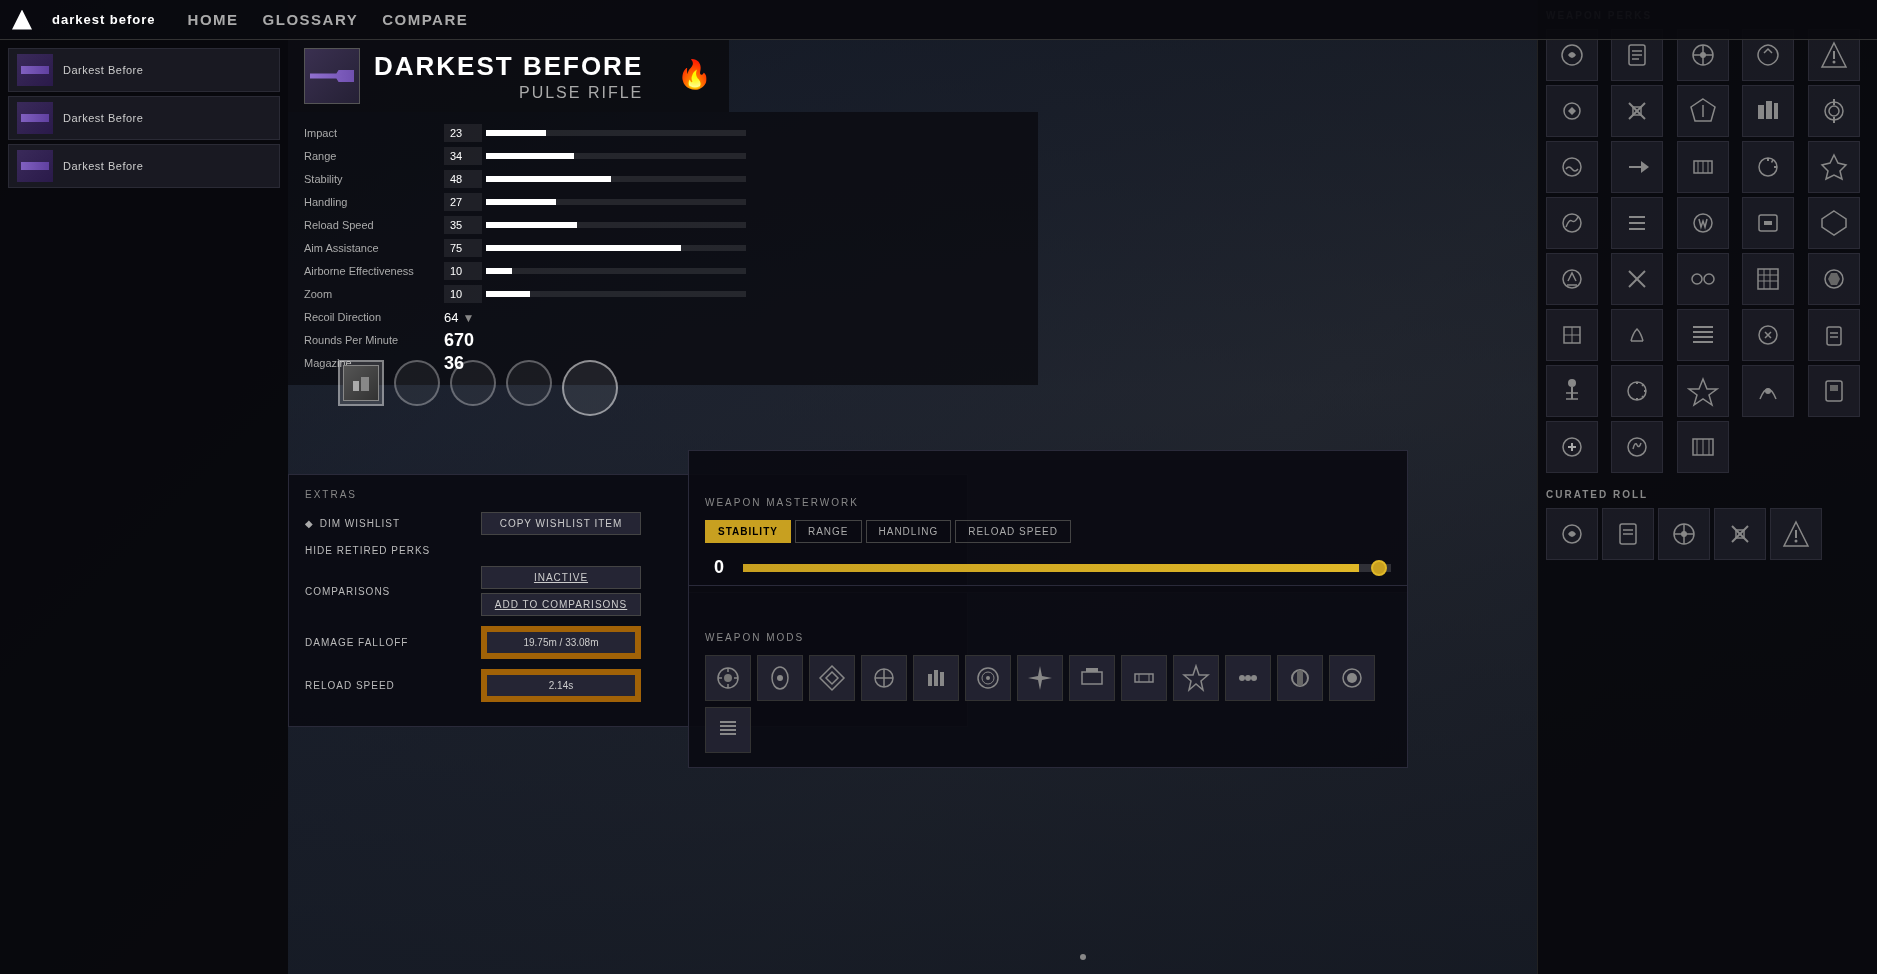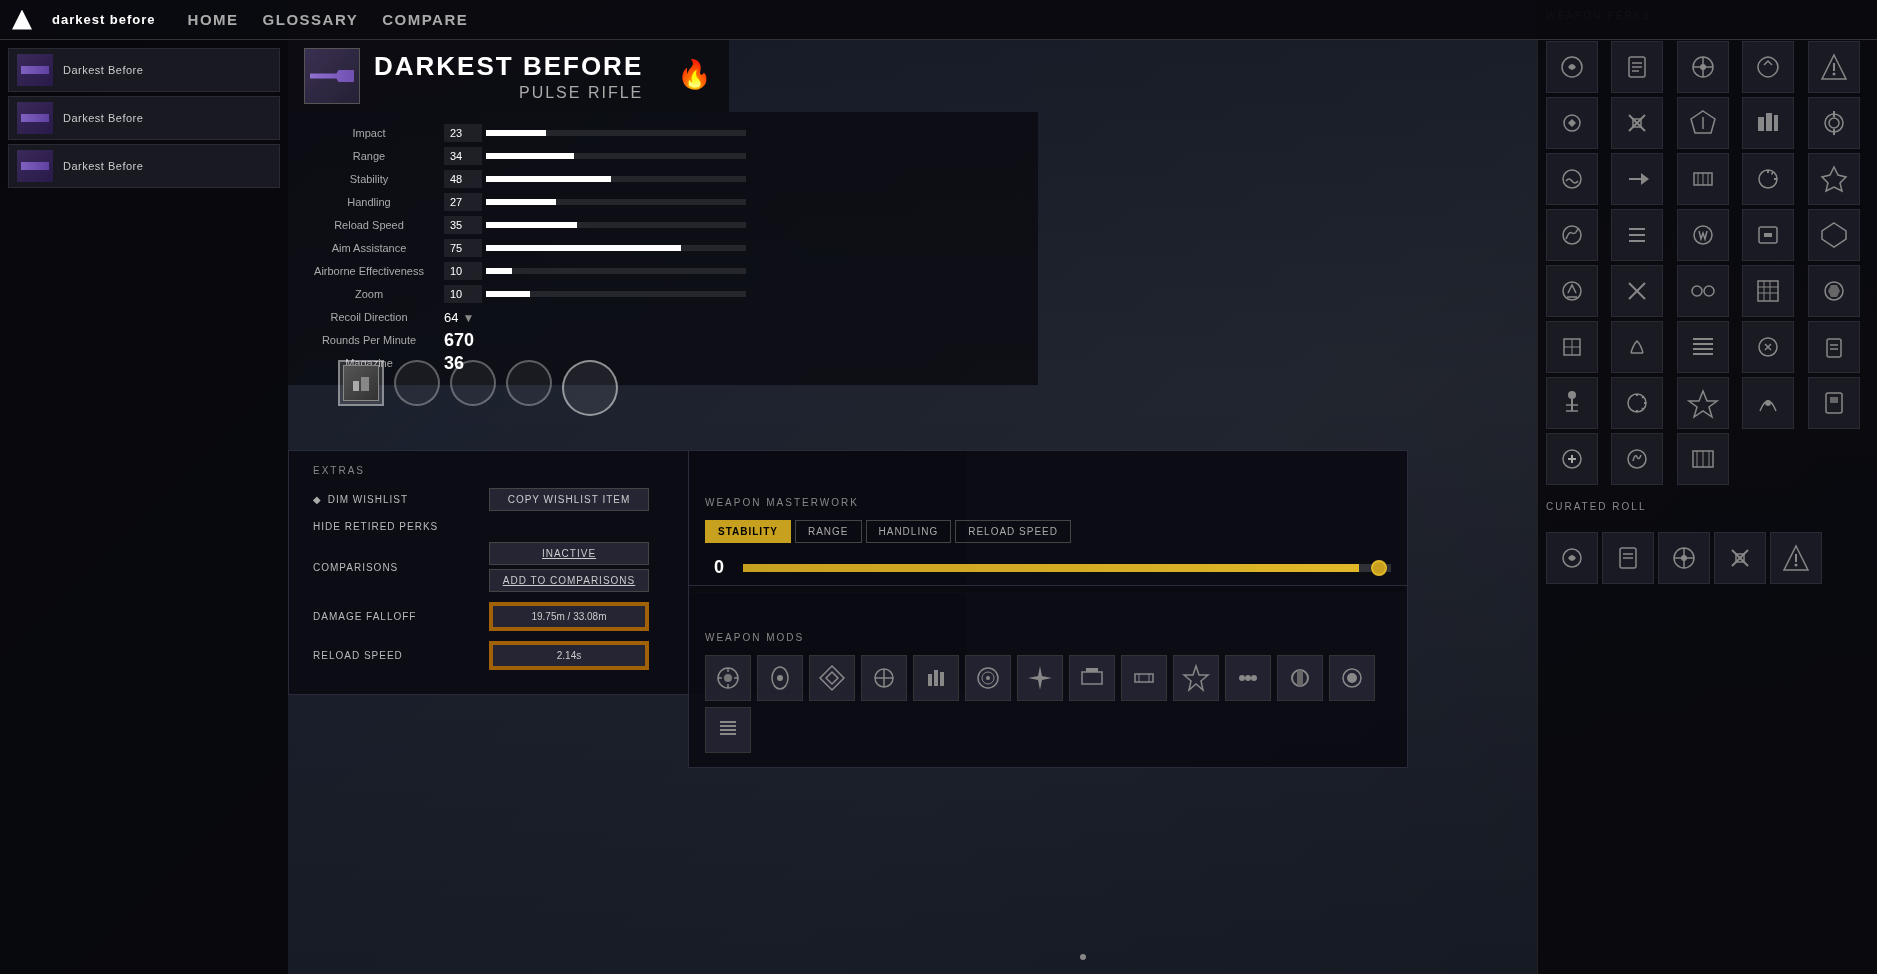--- a/index.html
+++ b/index.html
@@ -195,21 +195,21 @@
 
     .stat-row {
       display: flex;
       align-items: center;
       height: 22px;
       margin-bottom: 1px;
     }
 
     .stat-label {
       width: 140px;
-      text-align: center;
+      text-align: left;
       color: #aaa;
       font-size: 11px;
       padding-right: 10px;
       flex-shrink: 0;
     }
 
     .stat-value-box {
       background: rgba(255,255,255,0.08);
       border: none;
       color: #fff;
@@ -272,25 +272,25 @@
 
     .perk-slot-inner {
       width: 28px; height: 28px;
       background: rgba(255,255,255,0.2);
       clip-path: polygon(50% 0%, 61% 35%, 98% 35%, 68% 57%, 79% 91%, 50% 70%, 21% 91%, 32% 57%, 2% 35%, 39% 35%);
     }
 
     
     .extras-panel {
       position: absolute;
-      top: 410px; left: 0;
+      top: 434px; left: 0;
       width: 680px;
       background: rgba(10,10,18,0.9);
       border: 1px solid #2a2a3a;
-      padding: 14px 24px;
+      padding: 14px 16px;
       z-index: 20;
     }
 
     .extras-title {
       color: #888;
       font-size: 10px;
       letter-spacing: 2px;
       text-transform: uppercase;
       margin-bottom: 12px;
     }
@@ -325,21 +325,21 @@
       letter-spacing: 1px;
       text-transform: uppercase;
       padding: 5px 12px;
       cursor: pointer;
       min-width: 160px;
       text-align: center;
     }
 
     .extras-value {
       background: rgba(40,40,55,0.9);
-      border: 4px solid #a16207;
+      border: 6px solid #a16207;
       color: #ccc;
       font-size: 10px;
       padding: 5px 12px;
       min-width: 160px;
       text-align: center;
     }
 
     
     .masterwork-panel {
       position: absolute;
@@ -464,21 +464,22 @@
       border-left: 1px solid #222;
       z-index: 30;
       padding: 10px 8px;
     }
 
     .perks-section-title {
       color: #888;
       font-size: 10px;
       letter-spacing: 2px;
       text-transform: uppercase;
-      margin-bottom: 20px;
+      margin-bottom: 8px;
+      font-weight: bold;
     }
 
     .perks-grid {
       display: grid;
       grid-template-columns: repeat(5, 1fr);
       gap: 4px;
       margin-bottom: 4px;
     }
 
     .perk-icon-slot {

